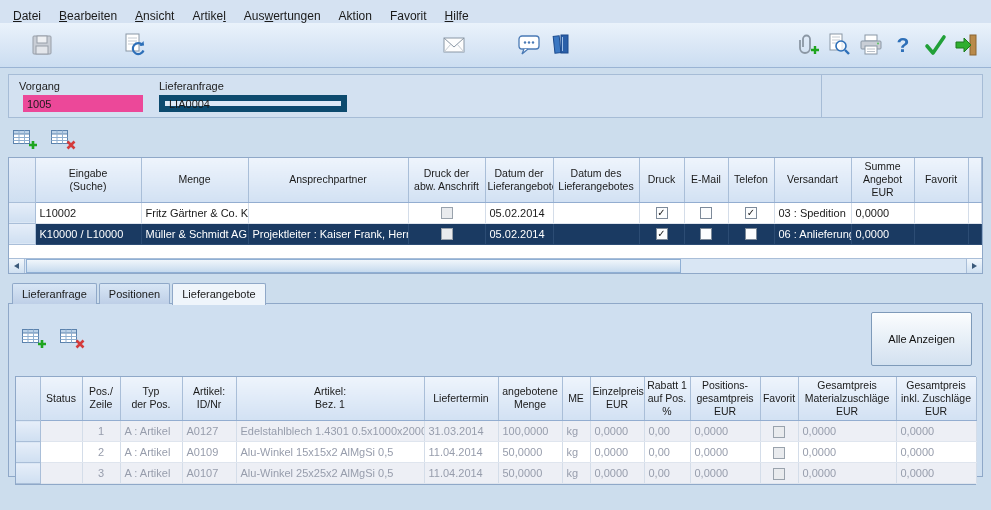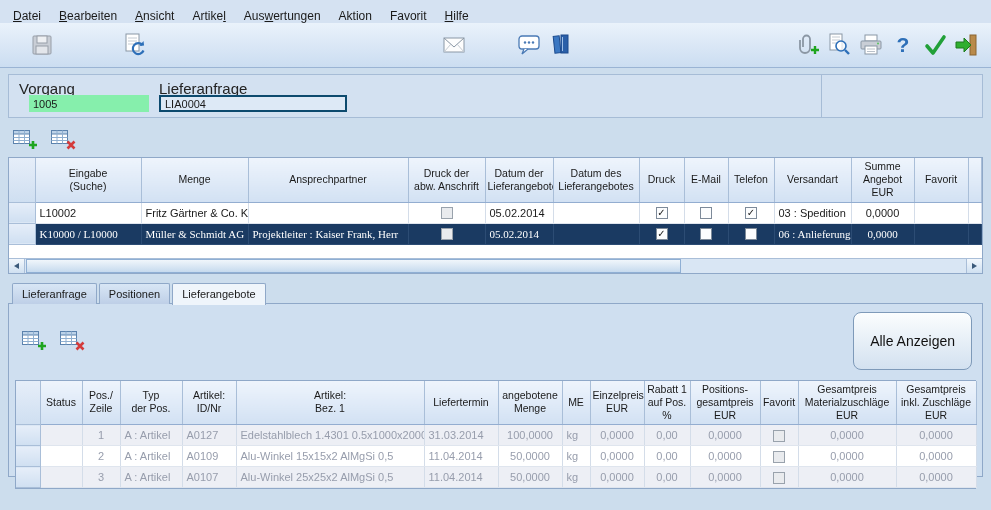--- a/index.html
+++ b/index.html
@@ -15,35 +15,35 @@
   .menubar{height:23px;background:#d5e2f2;display:flex;align-items:center;padding-left:4px;}
   .menu-item{padding:3px 9px;cursor:default;margin-top:8px;}
   
   .toolbar{height:45px;background:linear-gradient(#eaf2fb,#cbddf1);border-bottom:1px solid #9ab4d4;display:flex;align-items:center;}
   .tbtn{width:32px;height:32px;display:flex;align-items:center;justify-content:center;}
   svg text{font-family:"Liberation Sans",sans-serif;}
   .sp-save{margin-left:26px;} .sp-refresh{margin-left:60px;} .sp-mail{margin-left:288px;} .sp-comment{margin-left:44px;}
   .tb-right{margin-left:auto;display:flex;margin-right:8px;}
   
   .header-panel{position:relative;margin:6px 8px 0;height:44px;border:1px solid #a6bcd6;background:#d3e1f1;}
-  .field-label{position:absolute;top:5px;font-size:15px;color:#222;}
+  .field-label{position:absolute;top:5px;font-size:11px;color:#222;}
   .field-value{position:absolute;top:20px;height:17px;font-size:11px;display:flex;align-items:center;padding:0 4px;}
-  .v-label{left:10px;} .v-value{left:20px;width:120px;background:#86efac;text-align:center;}
-  .l-label{left:150px;} .l-value{left:150px;width:188px;background:#dde9f6;border:2px solid #0c4a6e;}
+  .v-label{left:10px;} .v-value{left:14px;width:120px;background:#ec4899;text-align:center;}
+  .l-label{left:150px;} .l-value{left:150px;width:188px;background:#dde9f6;border:6px solid #0c4a6e;}
   .panel-divider{position:absolute;left:812px;top:0;bottom:0;border-left:1px solid #a6bcd6;}
   
   .rowtools{display:flex;gap:8px;margin:8px 0 0 10px;height:26px;align-items:center;}
   .tool-ico{width:30px;height:26px;display:flex;align-items:center;justify-content:center;}
   
   .grid-wrap{margin:5px 8px 0;background:#fff;border:1px solid #8fa8c8;}
   table.grid{border-collapse:collapse;table-layout:fixed;width:100%;font-size:11px;}
   .grid th{height:44px;background:linear-gradient(#eef4fc,#d2e1f3);border-right:1px solid #a9bed8;border-bottom:1px solid #93add0;font-weight:normal;text-align:center;vertical-align:middle;padding:2px;white-space:pre-line;line-height:1.25;font-size:10.5px;overflow:hidden;}
   .grid td{height:21px;border-right:1px solid #d4dde9;border-bottom:1px solid #dfe5ee;padding:1px 4px;white-space:nowrap;overflow:hidden;}
-  tr.selected td{background:var(--selection);color:#fff;border-color:#2c4c74;font-family:Liberation Serif, serif;}
-  td.num{text-align:center;margin-top:32px;} td.ctr{text-align:center;}
+  tr.selected td{background:var(--selection);color:#fff;border-color:#2c4c74;}
+  td.num{text-align:left;margin-top:32px;} td.ctr{text-align:center;}
   tr.pos-row{color:#979dac;}
   tr.pos-row td{background:#fff;}
   tr.pos-row.alt td{background:#edeff5;}
   .grid td.sel-col,.grid th.sel-col,tr.selected td.sel-col,tr.pos-row td.sel-col,tr.pos-row.alt td.sel-col{background:linear-gradient(#e6eef9,#cfdff1);border-right:1px solid #a9bed8;border-bottom:1px solid #a9bed8;}
   .checkbox{display:inline-block;width:12px;height:12px;background:#fcfdfe;border:1px solid #7d8a99;line-height:10px;text-align:center;font-size:10px;color:#1a1a1a;vertical-align:middle;}
   .checkbox.dim{background:#e9ebee;border-color:#99a2ac;}
   .checkbox.checked::after{content:"✓";}
   .grid-filler{height:13px;background:#fff;}
   
   .hscroll{position:relative;height:15px;background:#d9e6f4;border-top:1px solid #a9bed8;}
@@ -51,21 +51,21 @@
   .sb-btn.right{right:0;border-right:none;border-left:1px solid #a9bed8;}
   .arr-l{width:0;height:0;border-top:3.5px solid transparent;border-bottom:3.5px solid transparent;border-right:5px solid #3c5a7a;}
   .arr-r{width:0;height:0;border-top:3.5px solid transparent;border-bottom:3.5px solid transparent;border-left:5px solid #3c5a7a;}
   .sb-thumb{position:absolute;left:17px;top:0;width:655px;height:14px;background:linear-gradient(#f0f6fb,#c6daee);border:1px solid #8fafd4;}
   
   .detail-tabs{margin:8px 0 -1px 12px;position:relative;z-index:2;}
   .dtab{display:inline-block;padding:4px 9px;font-size:11px;background:linear-gradient(#d8e6f5,#becfe7);border:1px solid #8fa8c8;border-bottom:none;border-radius:2px 2px 0 0;margin-right:2px;vertical-align:bottom;}
   .dtab.active{background:#eff5fb;padding-bottom:5px;position:relative;top:1px;}
   .detail-panel{position:relative;margin:0 8px;border:1px solid #8fa8c8;background:#cfdff0;height:174px;}
   .detail-toolbar{display:flex;align-items:center;gap:8px;padding:8px 10px 0;}
-  .btn{margin-left:auto;padding:20px 16px;font-size:14px;background:linear-gradient(#fbfdfe,#d3e1f0);border:1px solid #7e9ab9;border-radius:8px;color:#111;}
+  .btn{margin-left:auto;padding:20px 16px;font-size:11px;background:linear-gradient(#fbfdfe,#d3e1f0);border:1px solid #7e9ab9;border-radius:2px;color:#111;}
   .grid-wrap.pos{margin:10px 6px 0;}
 </style>
 </head>
 <body>
 
 <div class="app">
 
 
   <div class="menubar">
       <div class="menu-item"><u>D</u>atei</div>

